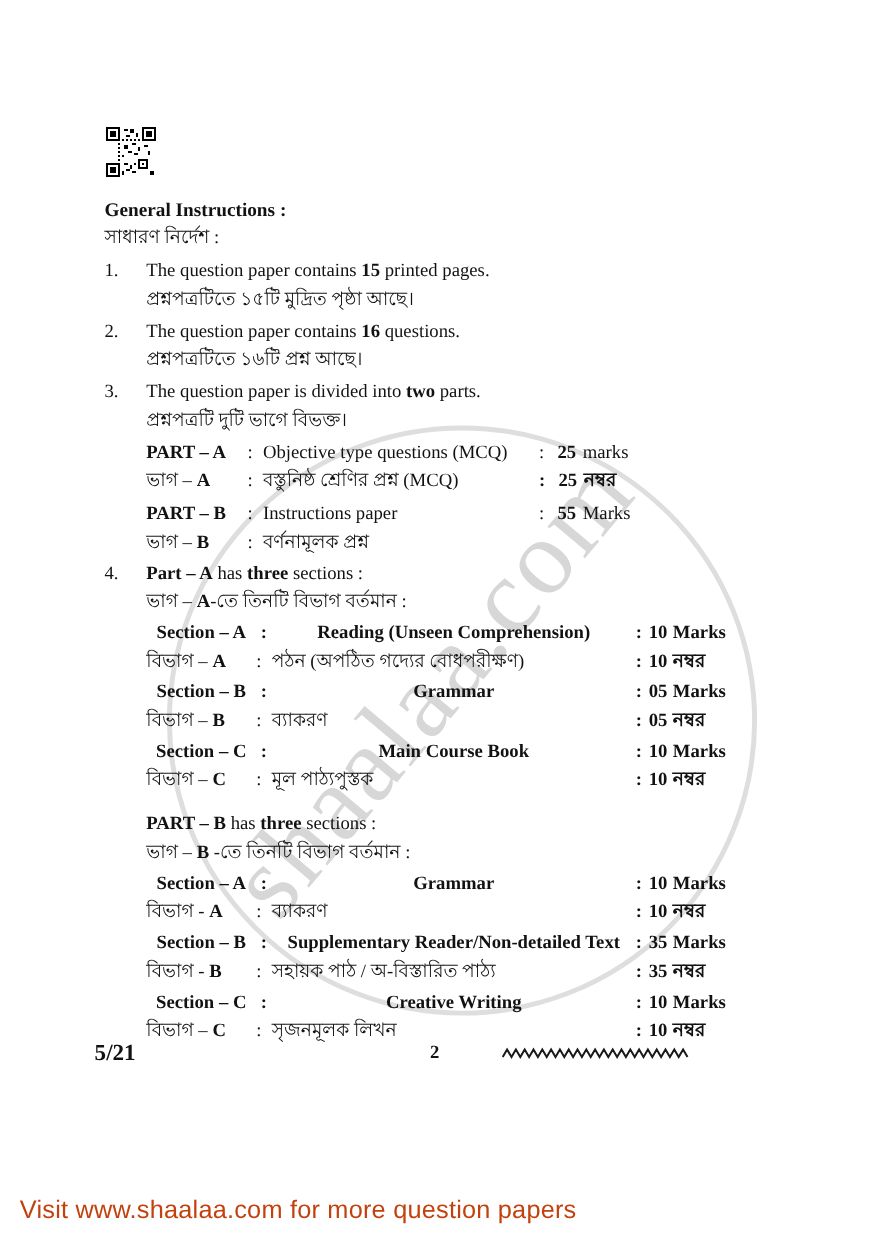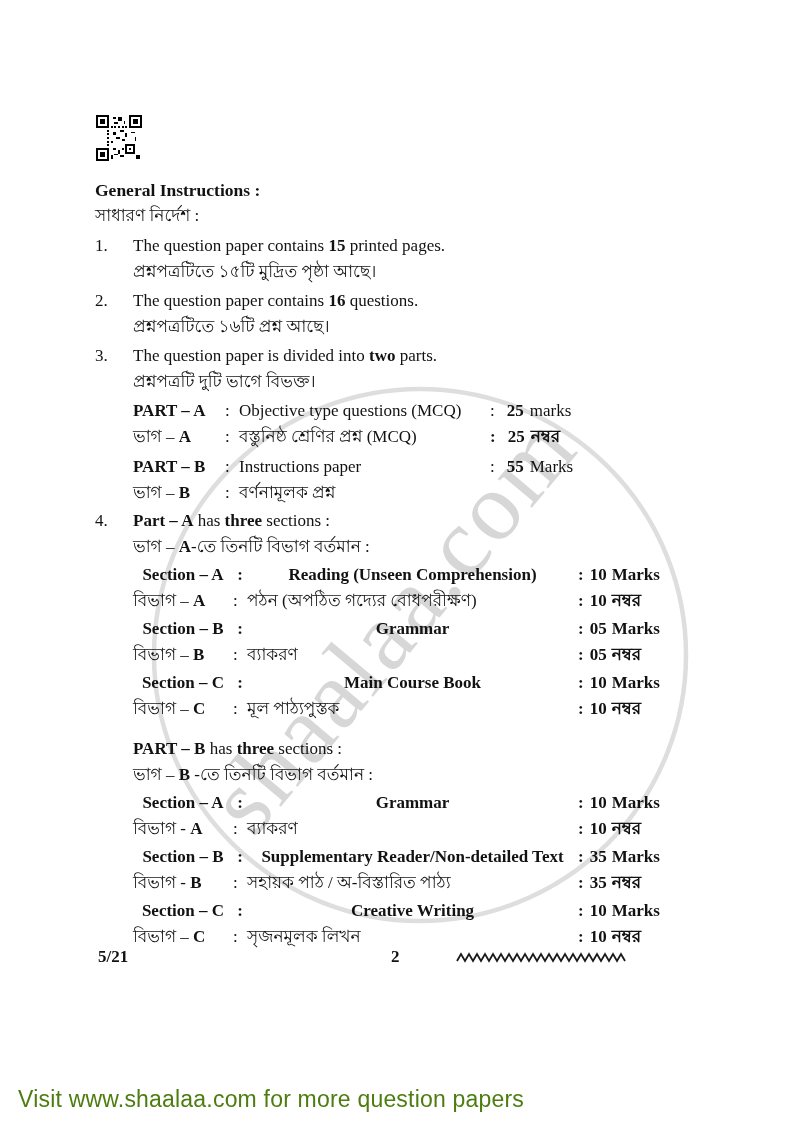--- a/index.html
+++ b/index.html
@@ -33,28 +33,28 @@
   .srow span{white-space:nowrap;}
   .srow.enb .slabel,.srow.enb .scolon,.srow.enb .sdesc{font-weight:bold;text-align:center;}
   .smarks{font-weight:bold;}
   .mn{margin:0 5px 0 6px;}
   .prow .mn{margin:0 6px 0 12px;font-family:Liberation Serif, serif;}
   .mu{font-weight:normal;}
   .smarks .mu{font-weight:bold;}
   .bnmarks .mu{font-weight:bold;font-family:Liberation Serif, serif;}
   .blockgap{margin-top:14px;}
   
-  .f-code{position:absolute;left:98px;top:947px;font-weight:bold;font-size:17px;line-height:20px;z-index:1;}
+  .f-code{position:absolute;left:86px;top:947px;font-weight:bold;font-size:21px;line-height:20px;z-index:1;}
   .f-page{position:absolute;left:391px;top:947px;font-weight:bold;font-size:17px;line-height:20px;z-index:1;}
   .f-zig{position:absolute;left:455px;top:951px;z-index:1;}
   
   .caption{
     position:absolute;left:18px;top:1086px;z-index:1;
     font-family:"Liberation Sans","DejaVu Sans",sans-serif;
-    font-size:23px;color:#4d7c0f;letter-spacing:0.2px;
+    font-size:23px;color:#c2410c;letter-spacing:0.2px;
   }
 </style>
 </head>
 <body>
 
 <div class="page">
 
   <svg class="watermark" width="620" height="640" viewBox="0 0 620 640" aria-hidden="true">
     <circle cx="310" cy="325" r="266" fill="none" stroke="#dedede" stroke-width="4.5"></circle>
     <text x="290" y="300" transform="rotate(-50 290 300)" text-anchor="middle" dominant-baseline="middle" font-size="97" letter-spacing="3" fill="#d7d7d7" font-family="Liberation Serif, DejaVu Serif, serif">shaalaa.com</text>

